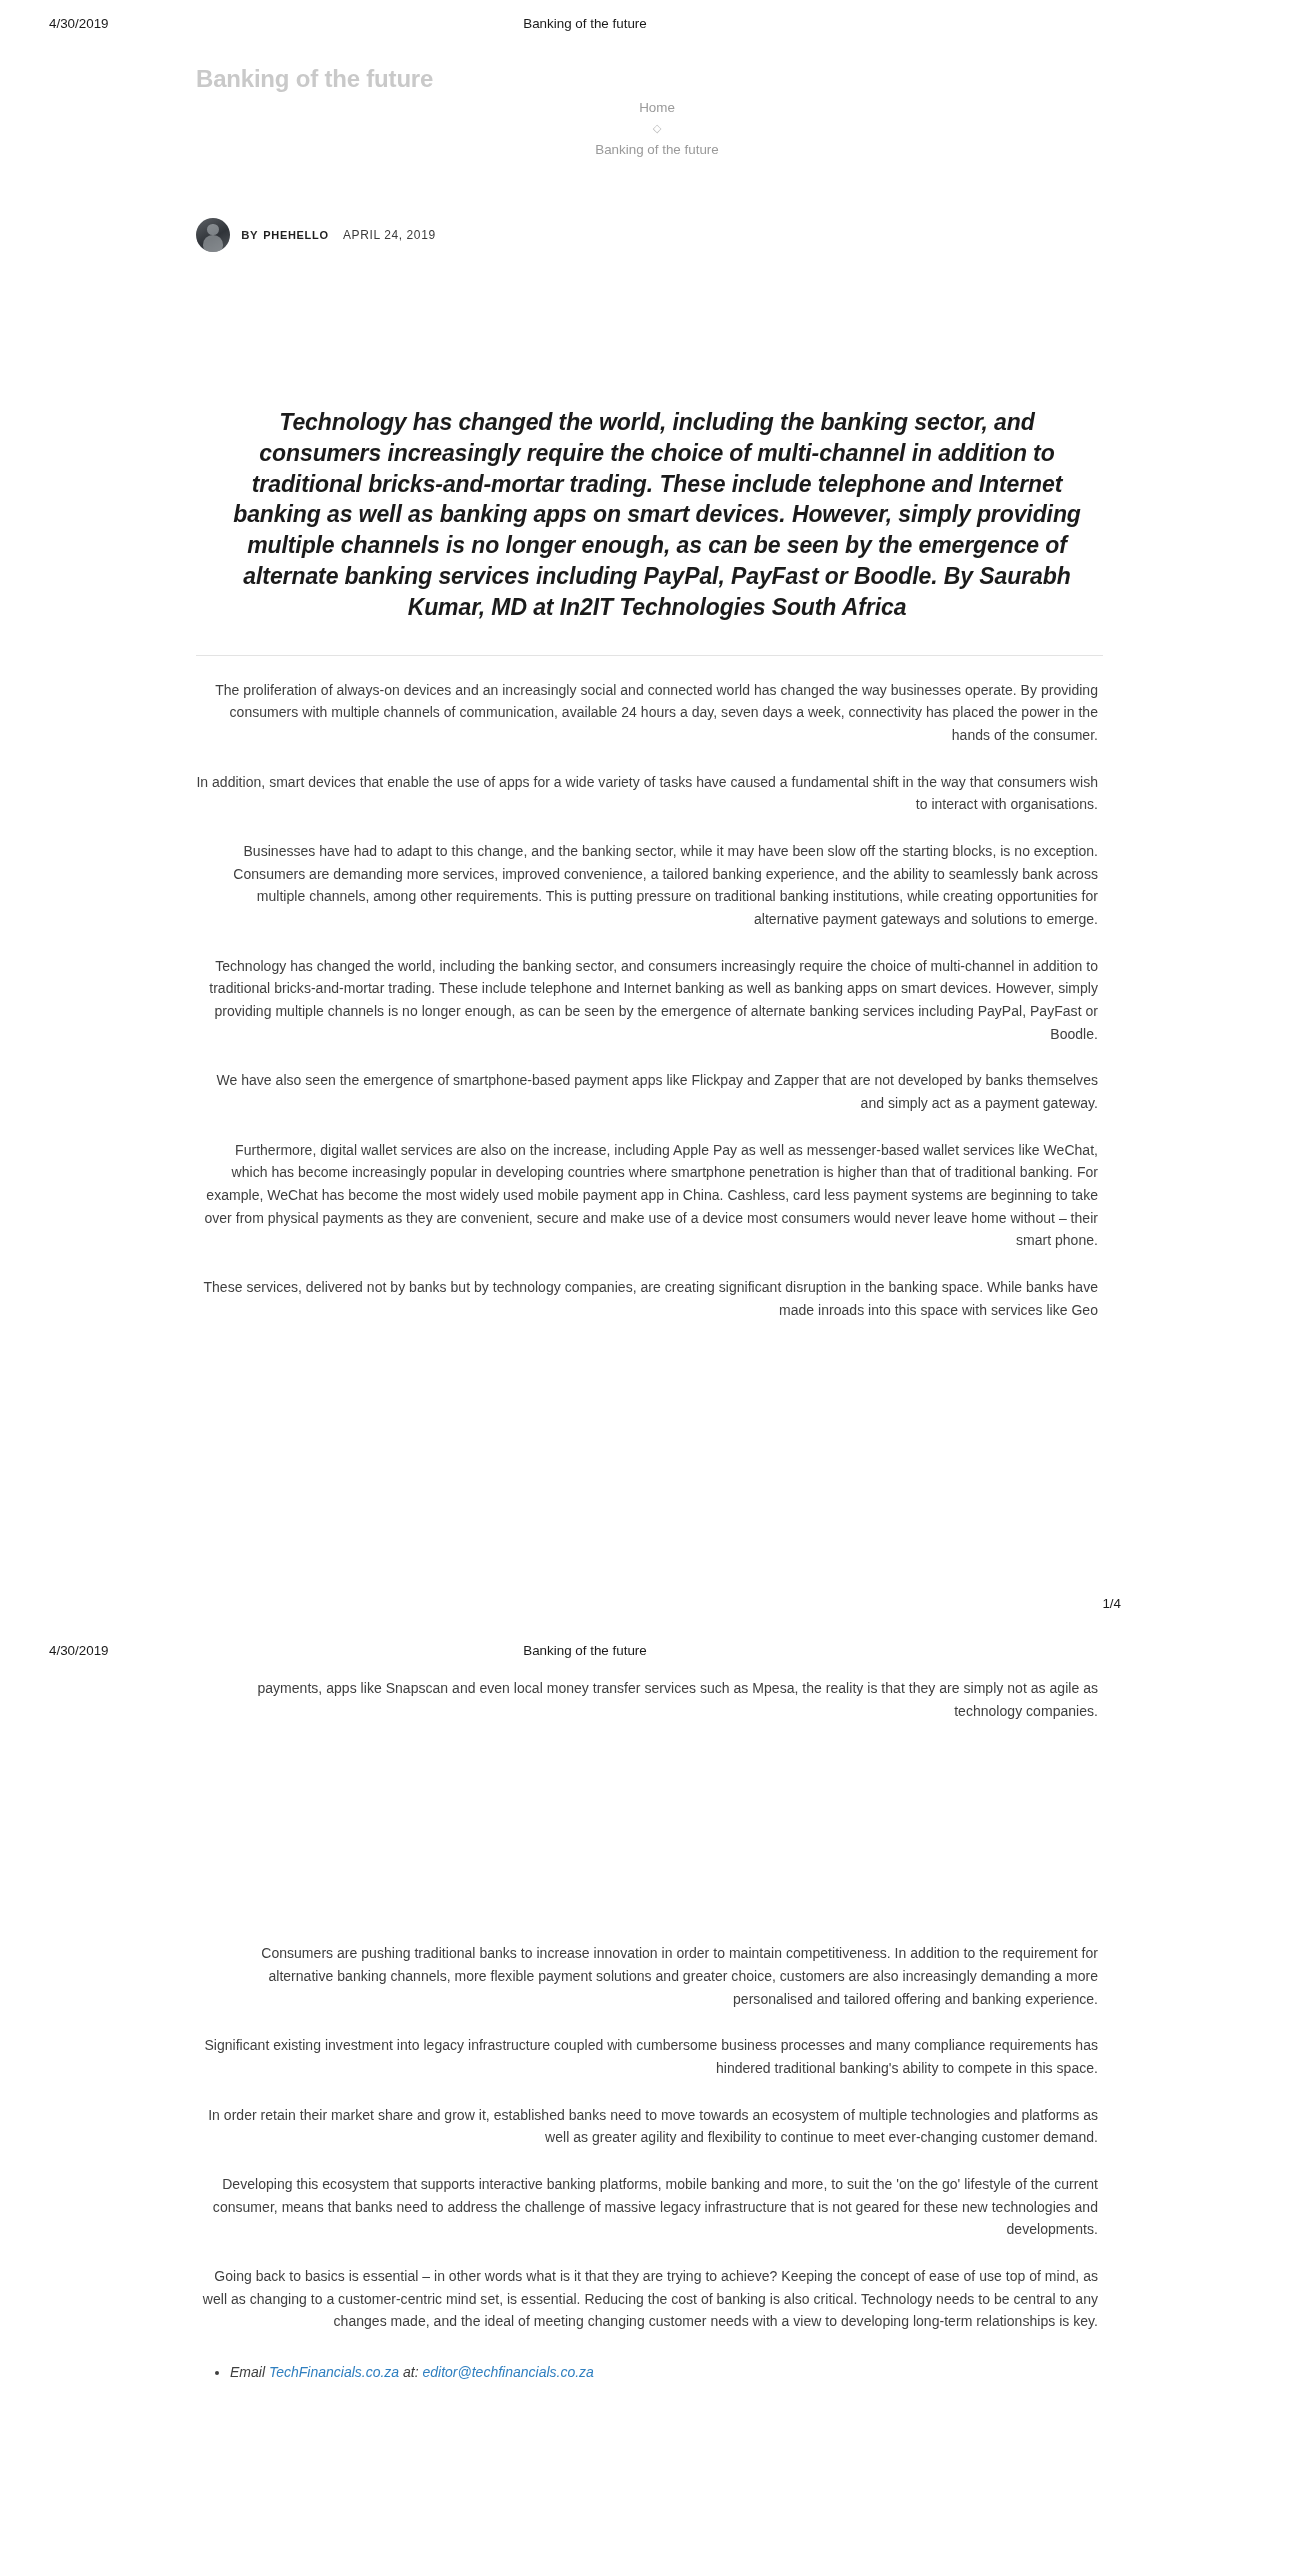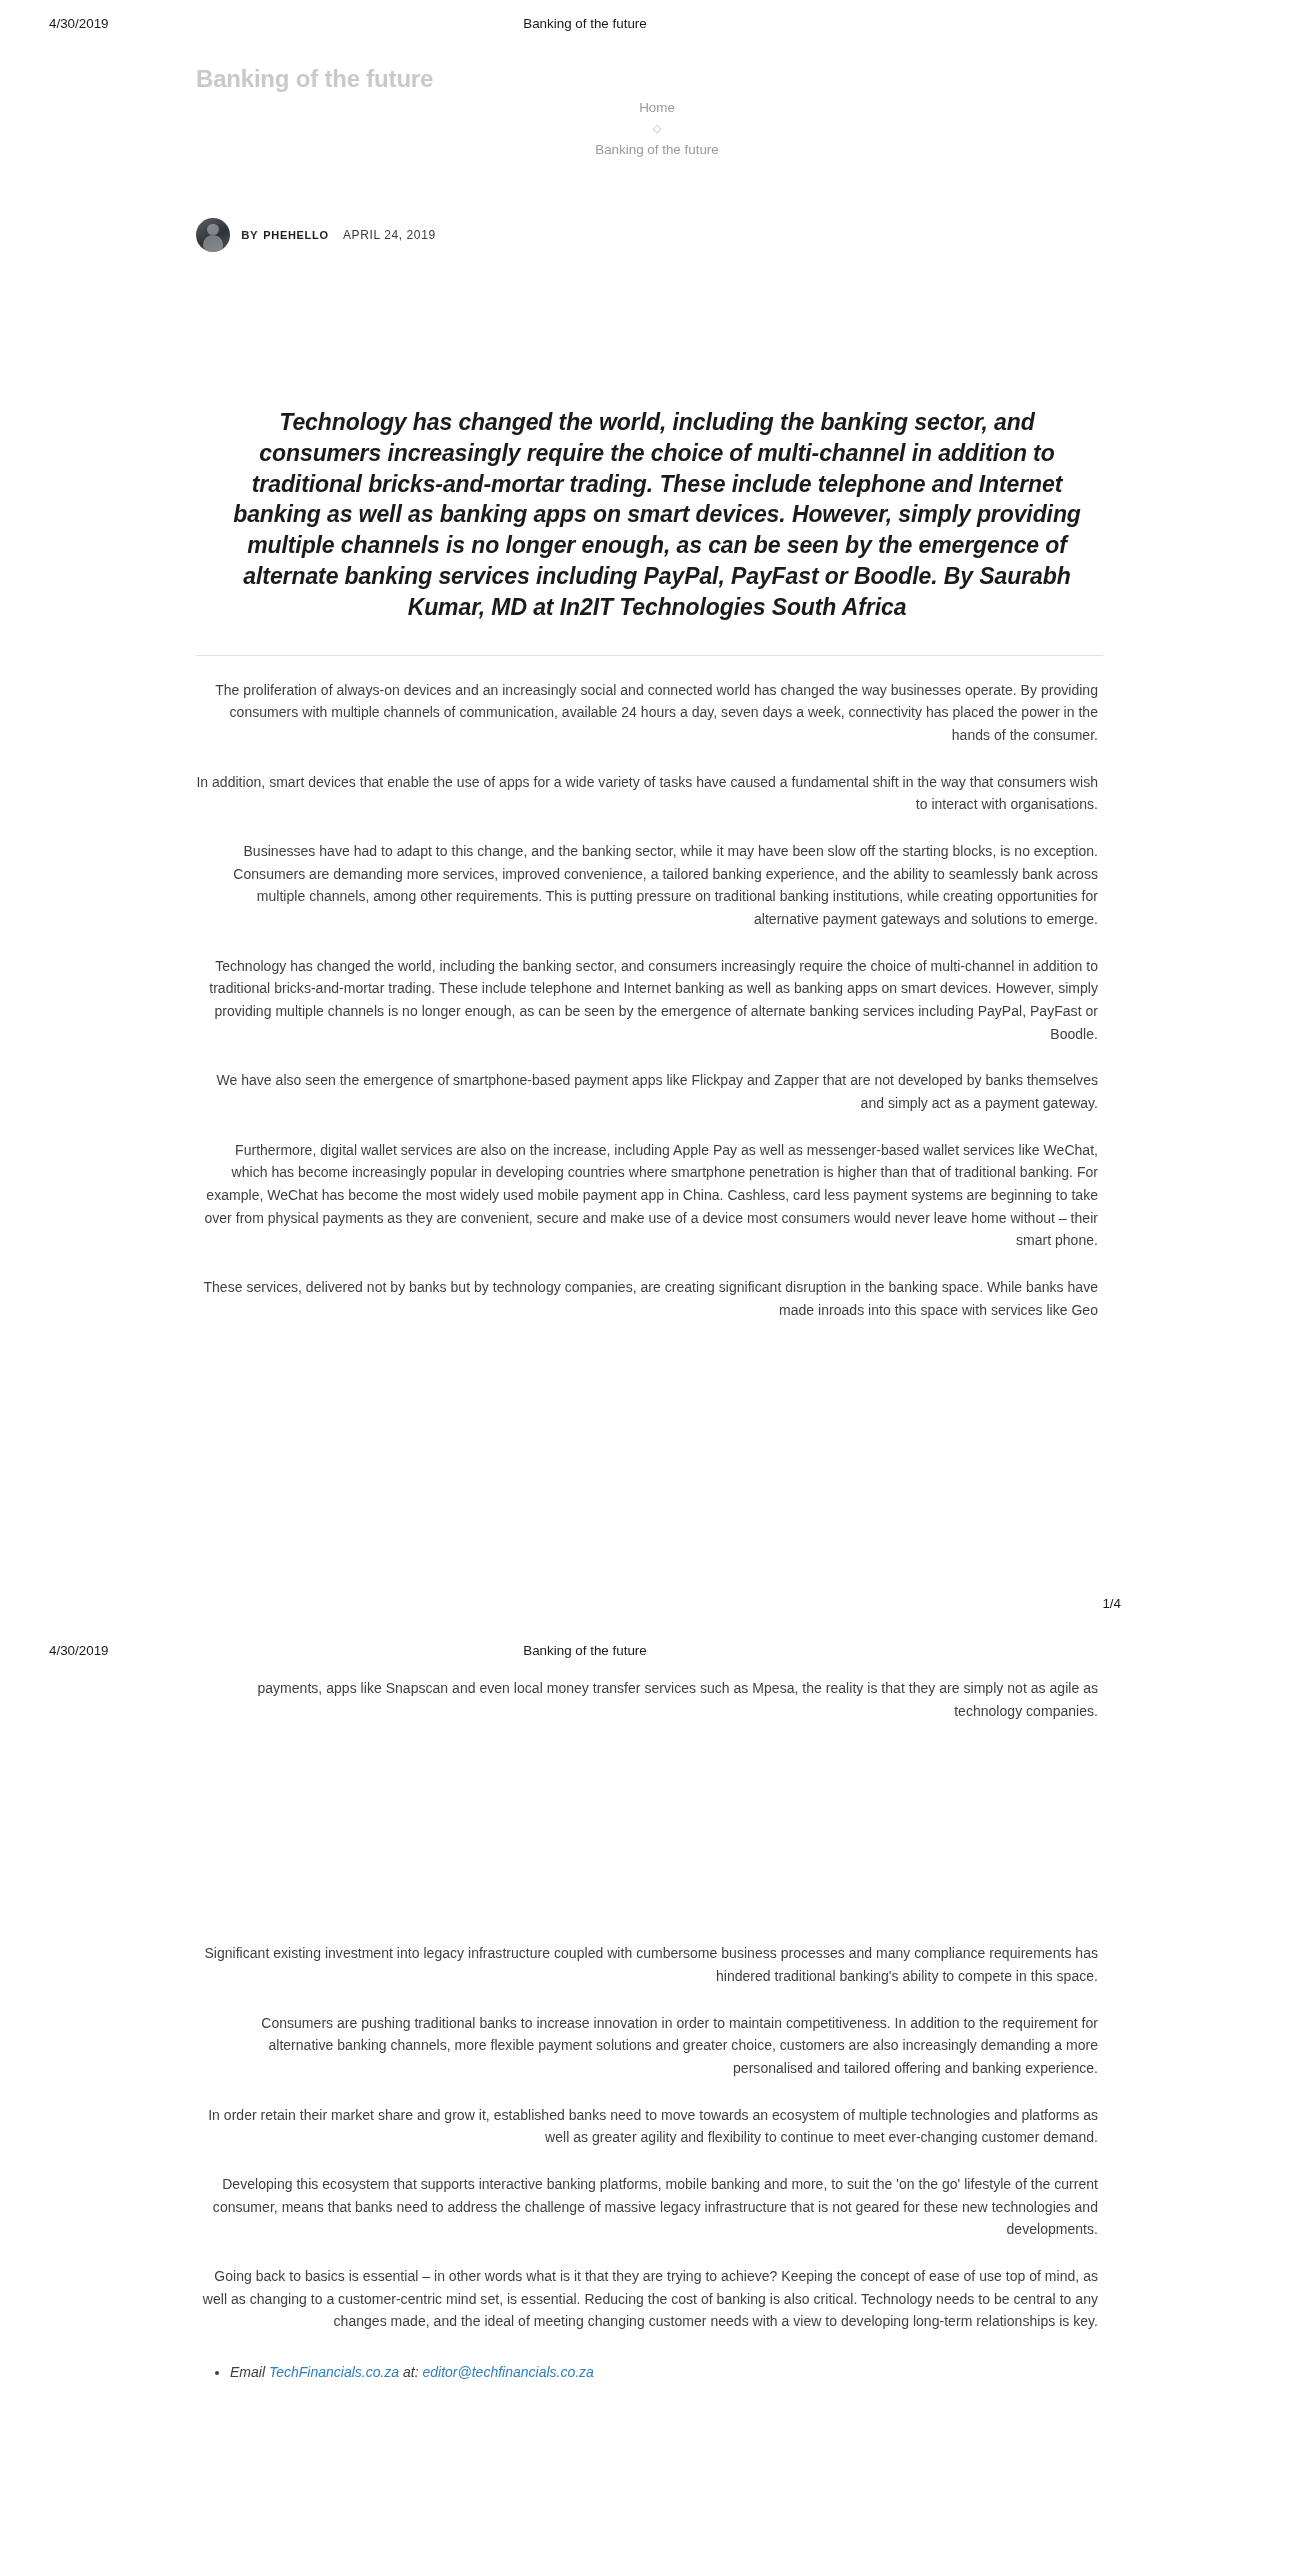--- a/index.html
+++ b/index.html
@@ -254,22 +254,22 @@
   <div class="print-head" style="top:25px;">
     <span class="ph-left">4/30/2019</span>
     <span class="ph-center">Banking of the future</span>
   </div>
 
   <div class="content" style="top:59px;">
     <p class="body">payments, apps like Snapscan and even local money transfer services such as Mpesa, the reality is that they are simply not as agile as technology companies.</p>
 
     <div style="height:196px;"></div>
 
+    <p class="body">Consumers are pushing traditional banks to increase innovation in order to maintain competitiveness. In addition to the requirement for alternative banking channels, more flexible payment solutions and greater choice, customers are also increasingly demanding a more personalised and tailored offering and banking experience.</p>
     <p class="body">Significant existing investment into legacy infrastructure coupled with cumbersome business processes and many compliance requirements has hindered traditional banking's ability to compete in this space.</p>
-    <p class="body">Consumers are pushing traditional banks to increase innovation in order to maintain competitiveness. In addition to the requirement for alternative banking channels, more flexible payment solutions and greater choice, customers are also increasingly demanding a more personalised and tailored offering and banking experience.</p>
     <p class="body">In order retain their market share and grow it, established banks need to move towards an ecosystem of multiple technologies and platforms as well as greater agility and flexibility to continue to meet ever-changing customer demand.</p>
     <p class="body">Developing this ecosystem that supports interactive banking platforms, mobile banking and more, to suit the 'on the go' lifestyle of the current consumer, means that banks need to address the challenge of massive legacy infrastructure that is not geared for these new technologies and developments.</p>
     <p class="body">Going back to basics is essential – in other words what is it that they are trying to achieve? Keeping the concept of ease of use top of mind, as well as changing to a customer-centric mind set, is essential. Reducing the cost of banking is also critical. Technology needs to be central to any changes made, and the ideal of meeting changing customer needs with a view to developing long-term relationships is key.</p>
 
     <ul class="bullets">
       <li>
         <span>Email </span><a class="link" href="#">TechFinancials.co.za</a><span> at: </span><a class="link" href="#">editor@techfinancials.co.za</a>
       </li>
     </ul>
   </div>

